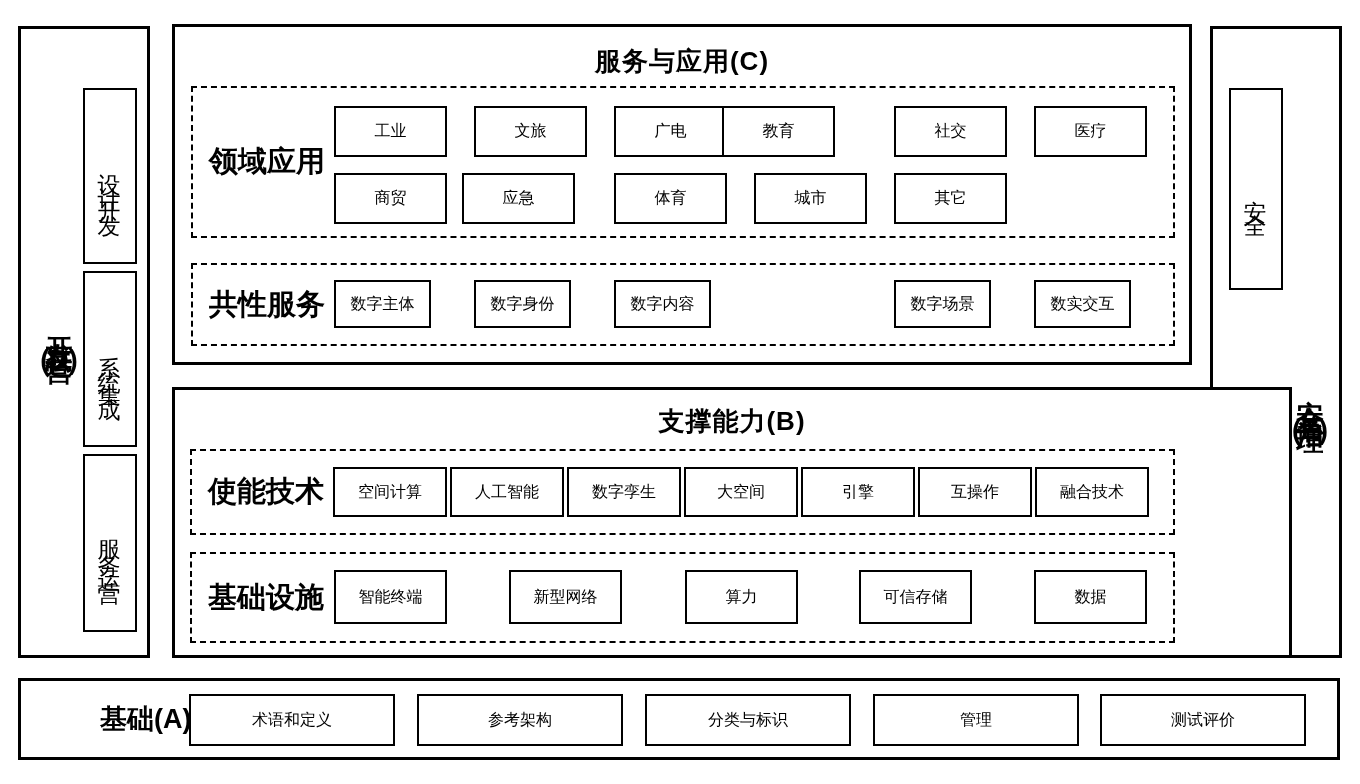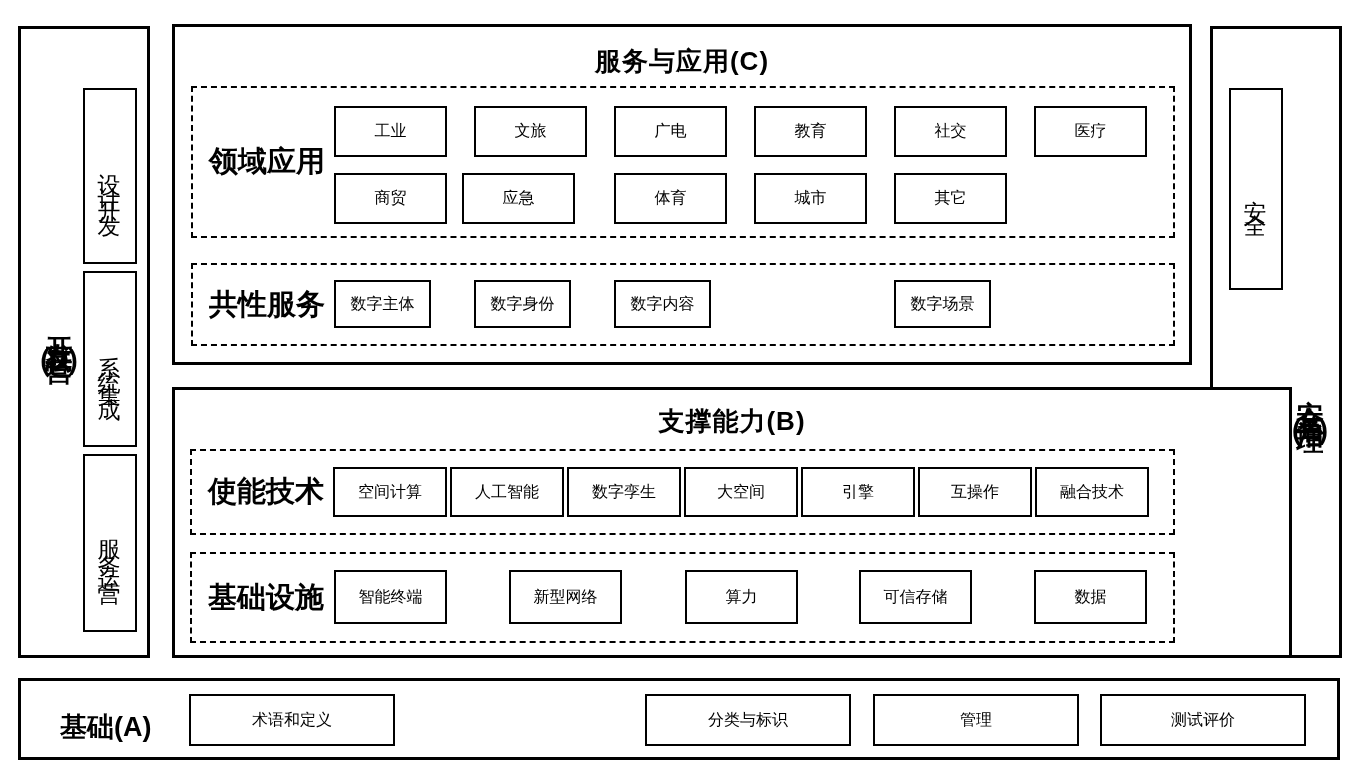--- a/index.html
+++ b/index.html
@@ -90,26 +90,27 @@
   }
   .panel-title .vtext {
     letter-spacing: 7px;
     padding-top: 7px;
   }
   .panel-title .suffix {
     margin-top: 2px;
   }
   .foundation-label {
     position: absolute;
-    top: 8px;
+    top: 0;
     height: 100%;
     display: flex;
     align-items: center;
     font-weight: bold;
     font-size: 27px;
+    margin-left: 40px;
   }
 </style>
 </head>
 <body>
 
 <div class="canvas">
 
   <div class="outline" style="left:18px;top:26px;width:132px;height:632px">
     <div class="panel-title" style="left:12px;top:0;width:52px;height:100%">
       <span class="vtext">开发运营</span>
@@ -146,21 +147,21 @@
       <div class="group-label">领域应用</div>
       <div class="cell c-da" style="left:141px;top:18px">
           <span>工业</span>
         </div>
       <div class="cell c-da" style="left:281px;top:18px">
           <span>文旅</span>
         </div>
       <div class="cell c-da" style="left:421px;top:18px">
           <span>广电</span>
         </div>
-      <div class="cell c-da" style="left:561px;top:18px">
+      <div class="cell c-da" style="left:529px;top:18px">
           <span>教育</span>
         </div>
       <div class="cell c-da" style="left:701px;top:18px">
           <span>社交</span>
         </div>
       <div class="cell c-da" style="left:841px;top:18px">
           <span>医疗</span>
         </div>
       <div class="cell c-da" style="left:141px;top:85px">
           <span>商贸</span>
@@ -186,20 +187,23 @@
         </div>
       <div class="cell c-cs" style="left:281px;top:15px">
           <span>数字身份</span>
         </div>
       <div class="cell c-cs" style="left:421px;top:15px">
           <span>数字内容</span>
         </div>
       <div class="cell c-cs" style="left:701px;top:15px">
           <span>数字场景</span>
         </div>
+      <div class="cell c-cs" style="left:841px;top:15px">
+          <span>数实交互</span>
+        </div>
     </div>
   </div>
 
   <div class="outline" style="left:172px;top:387px;width:1120px;height:271px">
     <div class="section-title" style="padding-top:14px">支撑能力(B)</div>
 
     <div class="dashed" style="left:15px;top:59px;width:985px;height:86px">
       <div class="group-label">使能技术</div>
       <div class="cell c-et" style="left:141px;top:16px">
           <span>空间计算</span>
@@ -242,20 +246,23 @@
           <span>数据</span>
         </div>
     </div>
   </div>
 
   <div class="outline" style="left:18px;top:678px;width:1322px;height:82px">
     <div class="foundation-label" style="left:39px">基础(A)</div>
     <div class="cell c-fd" style="left:168px;top:13px">
         <span>术语和定义</span>
       </div>
+    <div class="cell c-fd" style="left:396px;top:13px">
+        <span>参考架构</span>
+      </div>
     <div class="cell c-fd" style="left:624px;top:13px">
         <span>分类与标识</span>
       </div>
     <div class="cell c-fd" style="left:852px;top:13px">
         <span>管理</span>
       </div>
     <div class="cell c-fd" style="left:1079px;top:13px">
         <span>测试评价</span>
       </div>
   </div>

